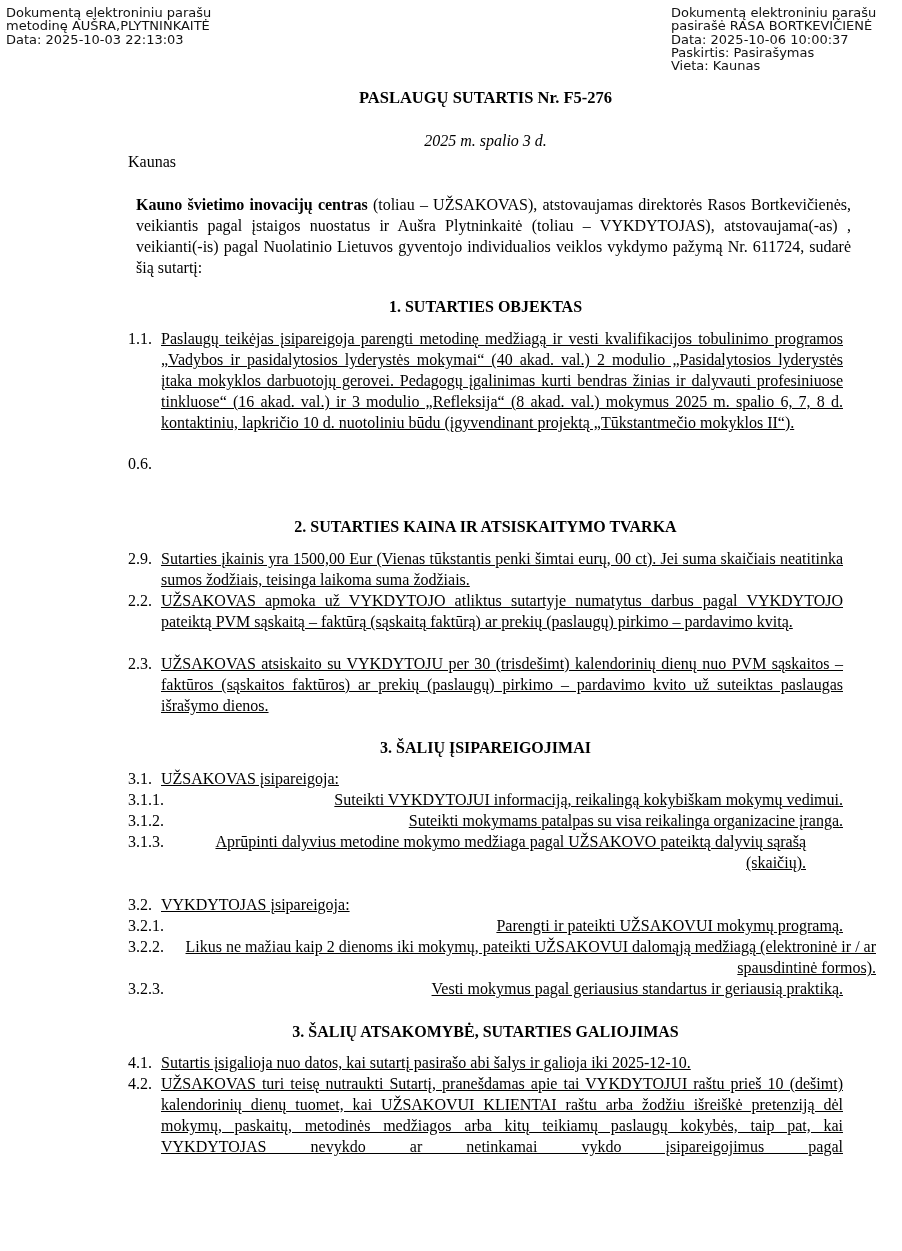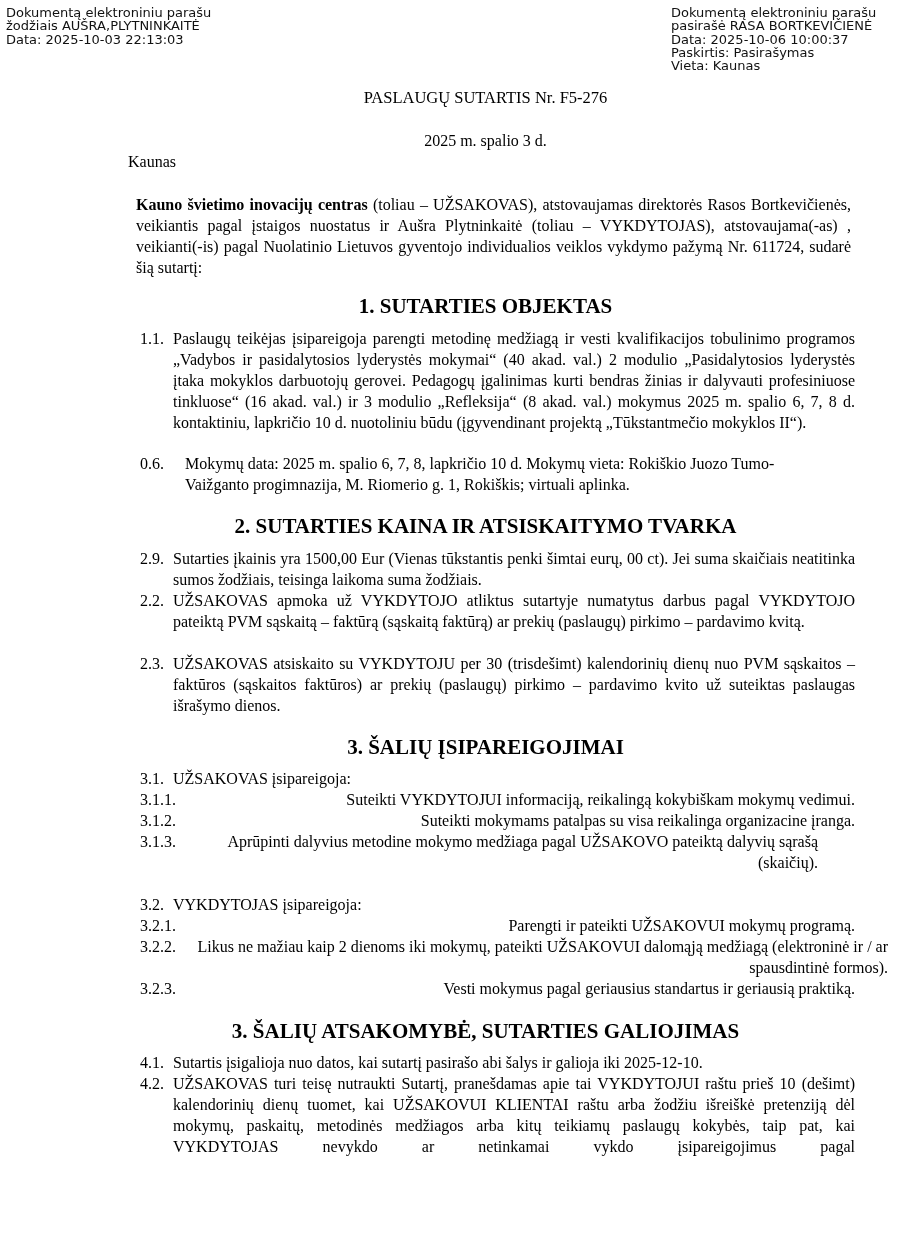--- a/index.html
+++ b/index.html
@@ -2,39 +2,39 @@
 <html><head>
 <meta charset="utf-8">
 <style>
   html, body { margin: 0; padding: 0; background: #ffffff; }
   body { width: 902px; height: 1251px; position: relative; overflow: hidden; color: #000; }
   .sig { position: absolute; top: 6px; font-family: "DejaVu Sans", sans-serif; font-size: 13px; line-height: 13.3px; color: #111; }
   .sig div { white-space: nowrap; }
   .sig-left { left: 6px; }
   .sig-right { left: 671px; }
   .doc { position: absolute; left: 128px; top: 0; width: 715px; font-family: "Liberation Serif", serif; font-size: 16px; line-height: 21px; }
-  .title { position: absolute; top: 87px; left: 0; width: 715px; text-align: center; font-weight: normal; font-size: 16.5px; }
-  .date { position: absolute; top: 130px; left: 0; width: 715px; text-align: center; }
+  .title { position: absolute; top: 87px; left: 0; width: 715px; text-align: center; font-weight: bold; font-size: 16.5px; }
+  .date { position: absolute; top: 130px; left: 0; width: 715px; text-align: center; font-style: italic; }
   .city { position: absolute; top: 151px; left: 0; width: 715px; }
   .intro { position: absolute; top: 194px; left: 8px; width: 715px; text-align: justify; }
   .intro b { font-weight: bold; }
-  .sec-h { position: absolute; left: 0; width: 715px; text-align: center; font-weight: bold; font-size: 21px; }
-  .clause { position: absolute; left: 12px; width: 715px; }
+  .sec-h { position: absolute; left: 0; width: 715px; text-align: center; font-weight: bold; font-size: 16px; }
+  .clause { position: absolute; left: 0; width: 715px; text-decoration: underline; }
   .clause .num { position: absolute; left: 0; top: 0; }
   .clause .txt { margin-left: 33px; text-align: justify; }
   .clause.loose .txt { text-align: left; }
   .clause.sub2 .num { left: 0; }
   .clause.sub2 .txt { margin-left: 0; text-indent: 0; padding-left: 48px; text-align: right; }
 </style>
 </head>
 <body>
 
 <div class="sig sig-left">
   <div>Dokumentą elektroniniu parašu</div>
-  <div>žodžiais AUŠRA,PLYTNINKAITĖ</div>
+  <div>metodinę AUŠRA,PLYTNINKAITĖ</div>
   <div>Data: 2025-10-03 22:13:03</div>
 </div>
 <div class="sig sig-right">
   <div>Dokumentą elektroniniu parašu</div>
   <div>pasirašė RASA BORTKEVIČIENĖ</div>
   <div>Data: 2025-10-06 10:00:37</div>
   <div>Paskirtis: Pasirašymas</div>
   <div>Vieta: Kaunas</div>
 </div>
 
@@ -45,21 +45,20 @@
 
   <div class="intro"><b>Kauno švietimo inovacijų centras</b><span> (toliau – UŽSAKOVAS), atstovaujamas direktorės Rasos Bortkevičienės, veikiantis pagal įstaigos nuostatus ir Aušra Plytninkaitė (toliau – VYKDYTOJAS), atstovaujama(-as) , veikianti(-is) pagal Nuolatinio Lietuvos gyventojo individualios veiklos vykdymo pažymą Nr. 611724, sudarė šią sutartį:</span></div>
 
   <div class="sec-h" style="top:296px">1.  SUTARTIES OBJEKTAS</div>
   <div class="clause" style="top:328px">
     <span class="num">1.1.</span>
     <div class="txt">Paslaugų teikėjas įsipareigoja parengti metodinę medžiagą ir vesti kvalifikacijos tobulinimo programos „Vadybos ir pasidalytosios lyderystės mokymai“ (40 akad. val.) 2 modulio „Pasidalytosios lyderystės įtaka mokyklos darbuotojų gerovei. Pedagogų įgalinimas kurti bendras žinias ir dalyvauti profesiniuose tinkluose“ (16 akad. val.) ir 3 modulio „Refleksija“ (8 akad. val.) mokymus 2025 m. spalio 6, 7, 8 d. kontaktiniu, lapkričio 10 d. nuotoliniu būdu (įgyvendinant projektą „Tūkstantmečio mokyklos II“).</div>
   </div>
   <div class="clause loose" style="top:453px">
     <span class="num">0.6.</span>
-    <div class="txt" style="margin-left:45px;width:600px">Mokymų data: 2025 m. spalio 6, 7, 8, lapkričio 10 d. Mokymų vieta: Rokiškio Juozo Tumo-Vaižganto progimnazija, M. Riomerio g. 1, Rokiškis; virtuali aplinka.</div>
   </div>
 
   <div class="sec-h" style="top:516px">2.  SUTARTIES KAINA IR ATSISKAITYMO TVARKA</div>
   <div class="clause" style="top:548px">
     <span class="num">2.9.</span>
     <div class="txt">Sutarties įkainis yra  1500,00 Eur (Vienas tūkstantis penki šimtai eurų, 00 ct). Jei suma skaičiais neatitinka sumos žodžiais, teisinga laikoma suma žodžiais.</div>
   </div>
   <div class="clause" style="top:590px">
     <span class="num">2.2.</span>
     <div class="txt">UŽSAKOVAS apmoka už VYKDYTOJO atliktus sutartyje numatytus darbus pagal VYKDYTOJO pateiktą PVM sąskaitą – faktūrą (sąskaitą faktūrą) ar prekių (paslaugų) pirkimo – pardavimo kvitą.</div>

